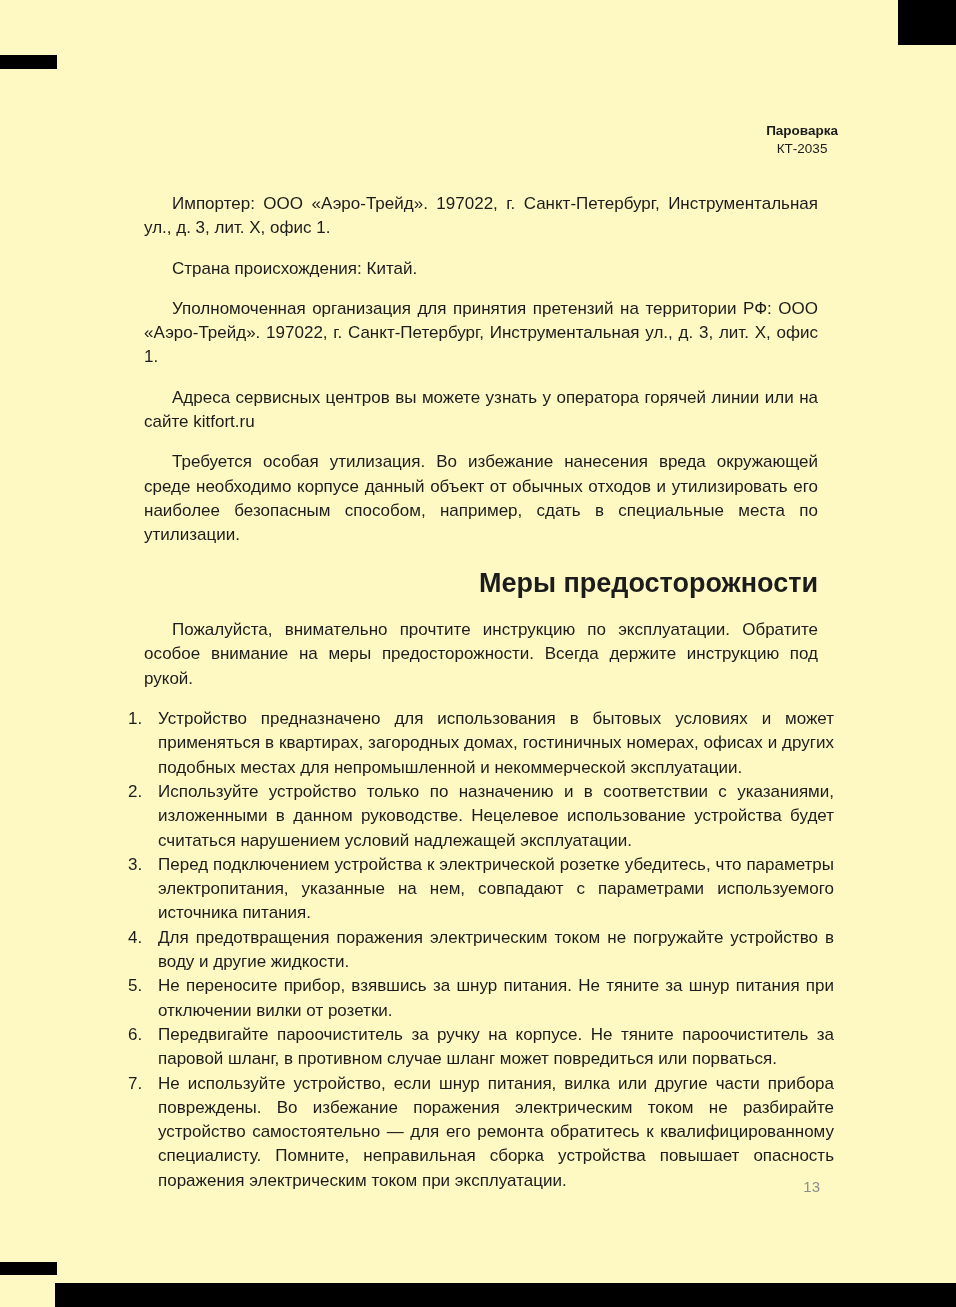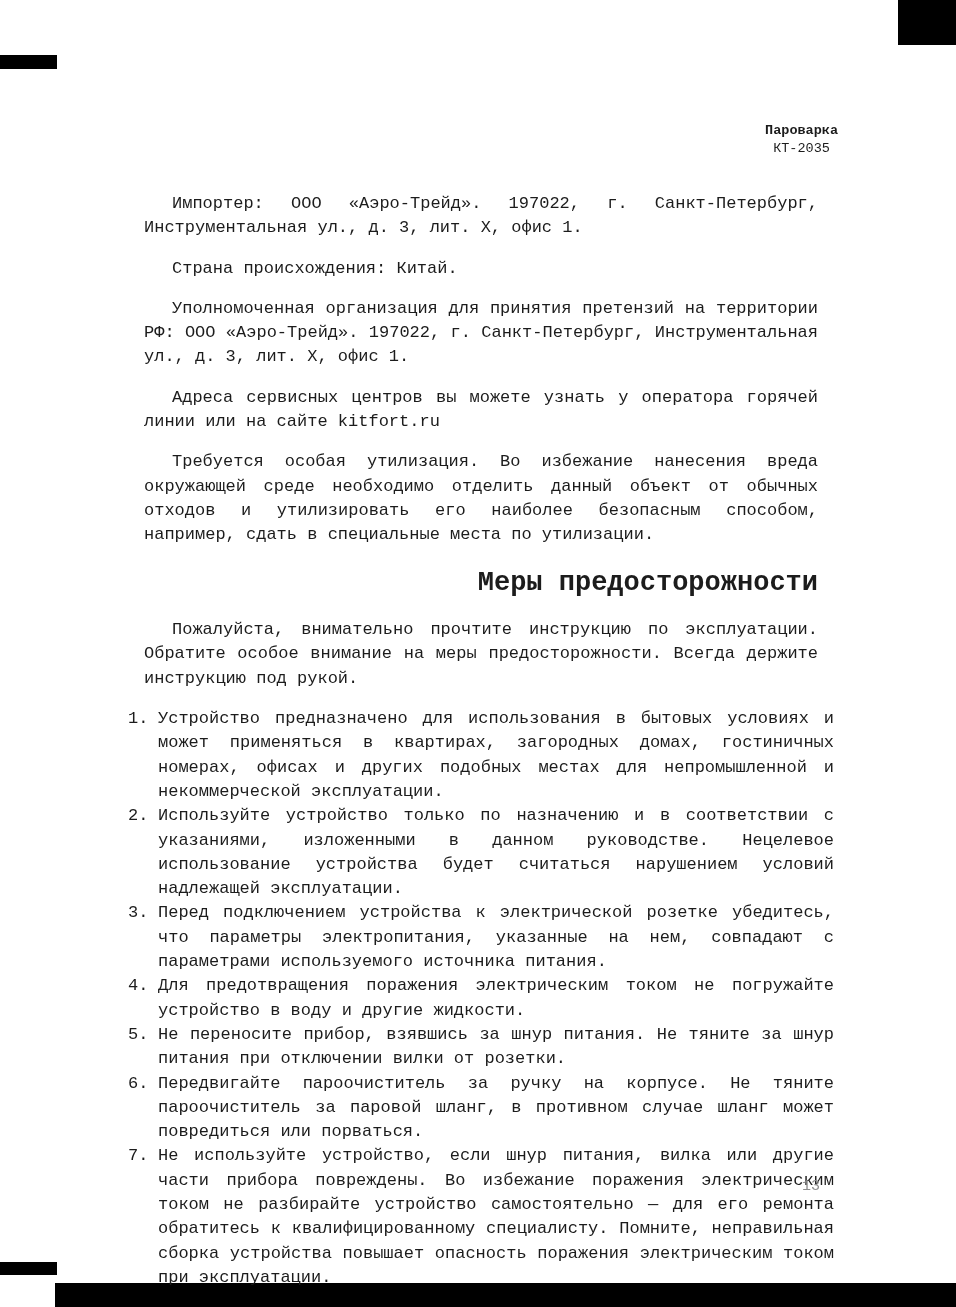--- a/index.html
+++ b/index.html
@@ -4,23 +4,23 @@
 <style>
   html, body {
     margin: 0;
     padding: 0;
     background: #e8e8e8;
   }
   .page {
     position: relative;
     width: 956px;
     height: 1307px;
-    background: #ffffff;
+    background: #fef9c3;
     overflow: hidden;
-    font-family: Liberation Mono, monospace;
+    font-family: Liberation Sans, sans-serif;
     color: #1c1c1c;
   }
   
   .mark {
     position: absolute;
     background: #000000;
   }
   .mark-top-right { top: 0; right: 0; width: 58px; height: 45px; }
   .mark-top-left { top: 55px; left: 0; width: 57px; height: 14px; }
   .mark-bottom-left { top: 1262px; left: 0; width: 57px; height: 13px; }
@@ -94,21 +94,21 @@
   <div class="running-head">
     <div class="product">Пароварка</div>
     <div class="model">КТ-2035</div>
   </div>
 
   <div class="content">
     <p>Импортер: ООО «Аэро-Трейд». 197022, г. Санкт-Петербург, Инструментальная ул., д. 3, лит. Х, офис 1.</p>
     <p>Страна происхождения: Китай.</p>
     <p>Уполномоченная организация для принятия претензий на территории РФ: ООО «Аэро-Трейд». 197022, г. Санкт-Петербург, Инструментальная ул., д. 3, лит. Х, офис 1.</p>
     <p>Адреса сервисных центров вы можете узнать у оператора горячей линии или на сайте kitfort.ru</p>
-    <p>Требуется особая утилизация. Во избежание нанесения вреда окружающей среде необходимо отделить данный объект от обычных отходов и утилизировать его наиболее безопасным способом, например, сдать в специальные места по утилизации.</p>
+    <p>Требуется особая утилизация. Во избежание нанесения вреда окружающей среде необходимо корпусе данный объект от обычных отходов и утилизировать его наиболее безопасным способом, например, сдать в специальные места по утилизации.</p>
 
     <p class="section-title">Меры предосторожности</p>
 
     <p class="intro">Пожалуйста, внимательно прочтите инструкцию по эксплуатации. Обратите особое внимание на меры предосторожности. Всегда держите инструкцию под рукой.</p>
 
     <div class="num-list">
       <div class="li">
         <span class="num">1.</span>
         <span class="li-text">Устройство предназначено для использования в бытовых условиях и может применяться в квартирах, загородных домах, гостиничных номерах, офисах и других подобных местах для непромышленной и некоммерческой эксплуатации.</span>
       </div>

